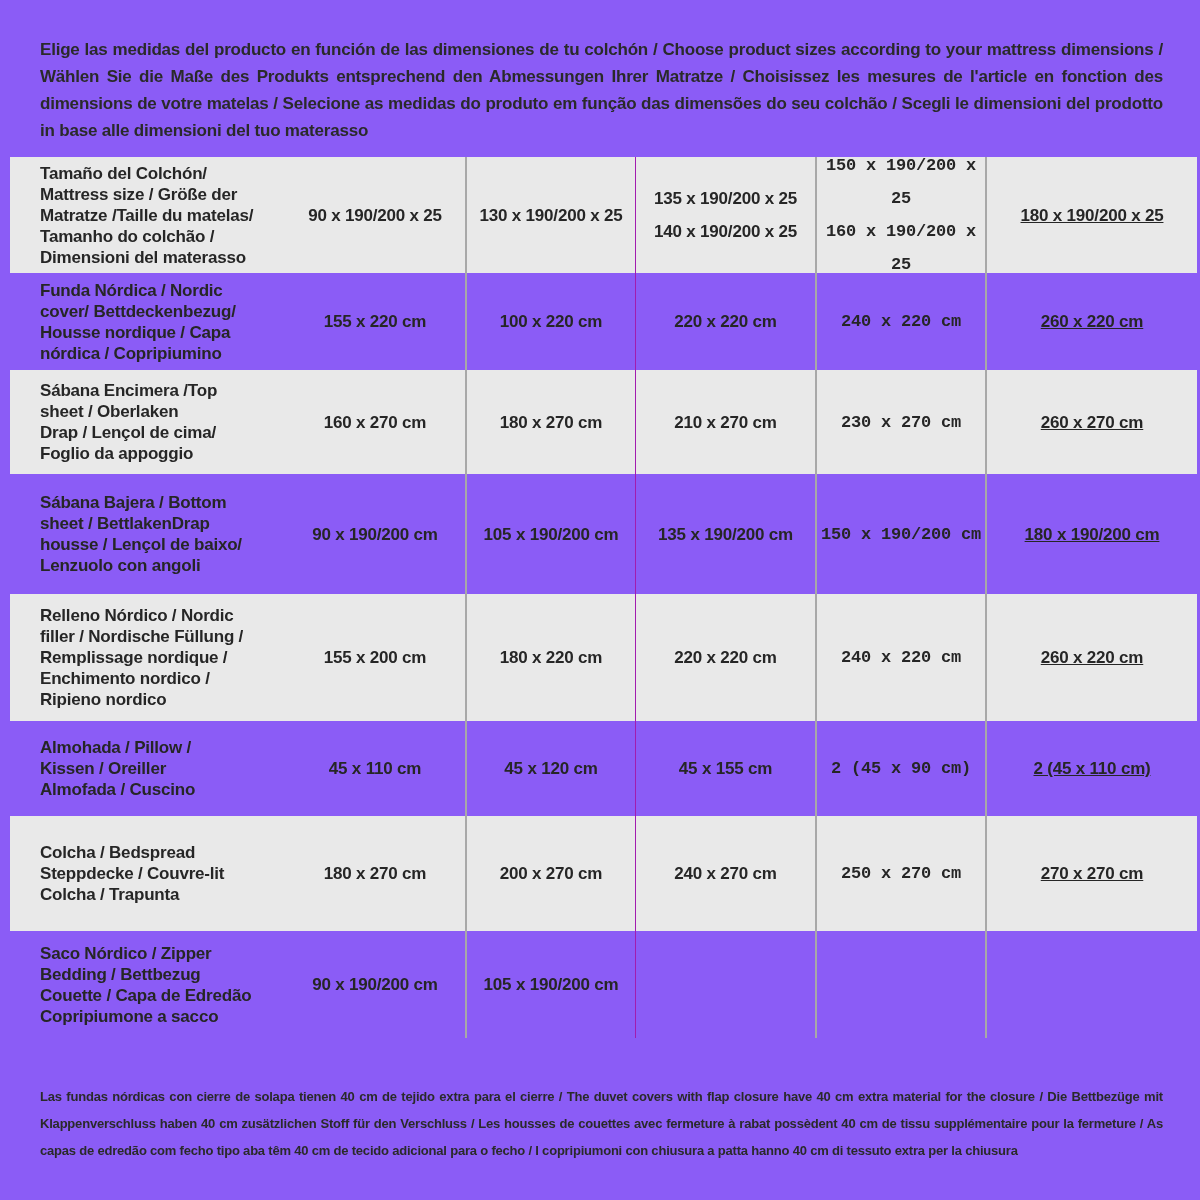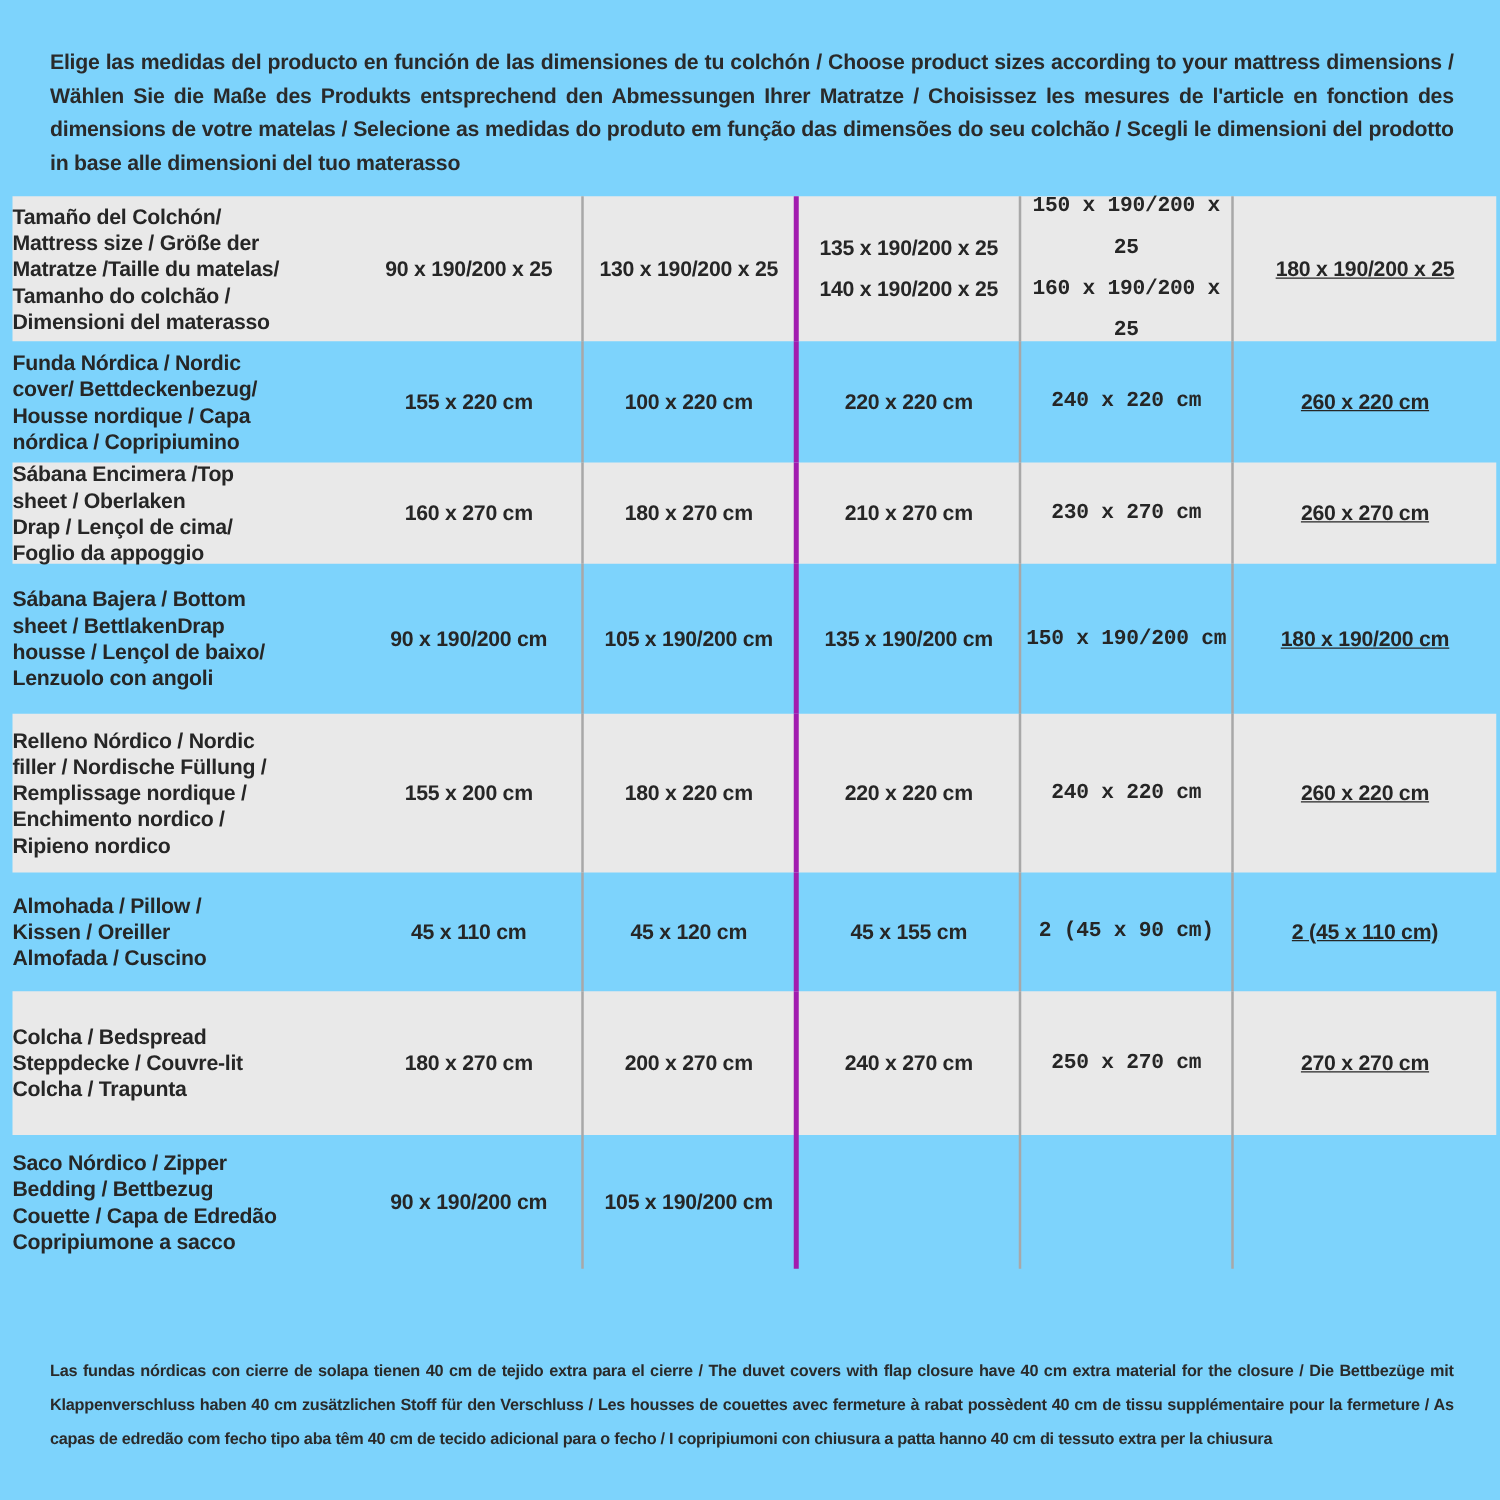--- a/index.html
+++ b/index.html
@@ -1,19 +1,19 @@
 <!DOCTYPE html>
 <html><head>
 <meta charset="utf-8">
 <style>
   html,body { margin:0; padding:0; background:#ffffff; }
   .page {
     position:relative;
     width:1200px; height:1200px;
-    background:#7dd3fc;
+    background:#8b5cf6;
     font-family:"Liberation Sans","DejaVu Sans",sans-serif;
     color:#222222;
     overflow:hidden;
   }
   .intro {
     position:absolute; top:36px; left:40px; width:1123px;
     font-size:17px; font-weight:bold; line-height:27px;
     letter-spacing:-0.2px;
     text-align:justify;
     color:#2a2a2a;
@@ -32,34 +32,35 @@
   .trow.gray { background:#e9e9e9; }
   .cell {
     box-sizing:border-box;
     display:flex; align-items:center;
     font-weight:bold; font-size:17px;
     letter-spacing:-0.2px;
     color:#262626;
   }
   .lbl {
     width:275px;
+    padding-left:30px;
     line-height:21px;
     white-space:pre-line;
     text-align:left;
   }
   .val {
     justify-content:center;
     text-align:center;
     line-height:21px;
     white-space:pre-line;
   }
   .hval { line-height:33px; }
   .c1 { width:180px; }
   .c2 { width:170px; border-left:2px solid #a8a8a8; }
-  .c3 { width:180px; border-left:4px solid #a21caf; }
+  .c3 { width:180px; border-left:1px solid #a21caf; }
   .c4 { width:170px; border-left:2px solid #a8a8a8;font-family:Liberation Mono, monospace; }
   .c5 { flex:1; border-left:2px solid #a8a8a8;text-decoration:underline; }
 </style>
 </head>
 <body>
 
 <div class="page">
 
   <div class="intro">Elige las medidas del producto en función de las dimensiones de tu colchón / Choose product sizes according to your mattress dimensions / Wählen Sie die Maße des Produkts entsprechend den Abmessungen Ihrer Matratze / Choisissez les mesures de l'article en fonction des dimensions de votre matelas / Selecione as medidas do produto em função das dimensões do seu colchão / Scegli le dimensioni del prodotto in base alle dimensioni del tuo materasso</div>
 
@@ -85,21 +86,21 @@
 cover/ Bettdeckenbezug/
 Housse nordique  / Capa
 nórdica / Copripiumino</div>
       <div class="cell val c1">155 x 220 cm</div>
       <div class="cell val c2">100 x 220 cm</div>
       <div class="cell val c3">220 x 220 cm</div>
       <div class="cell val c4">240 x 220 cm</div>
       <div class="cell val c5">260 x 220 cm</div>
     </div>
 
-    <div class="trow gray" style="height:81px">
+    <div class="trow gray" style="height:104px">
       <div class="cell lbl">Sábana Encimera /Top
 sheet / Oberlaken
 Drap / Lençol de cima/
 Foglio da appoggio</div>
       <div class="cell val c1">160 x 270 cm</div>
       <div class="cell val c2">180 x 270 cm</div>
       <div class="cell val c3">210 x 270 cm</div>
       <div class="cell val c4">230 x 270 cm</div>
       <div class="cell val c5">260 x 270 cm</div>
     </div>

